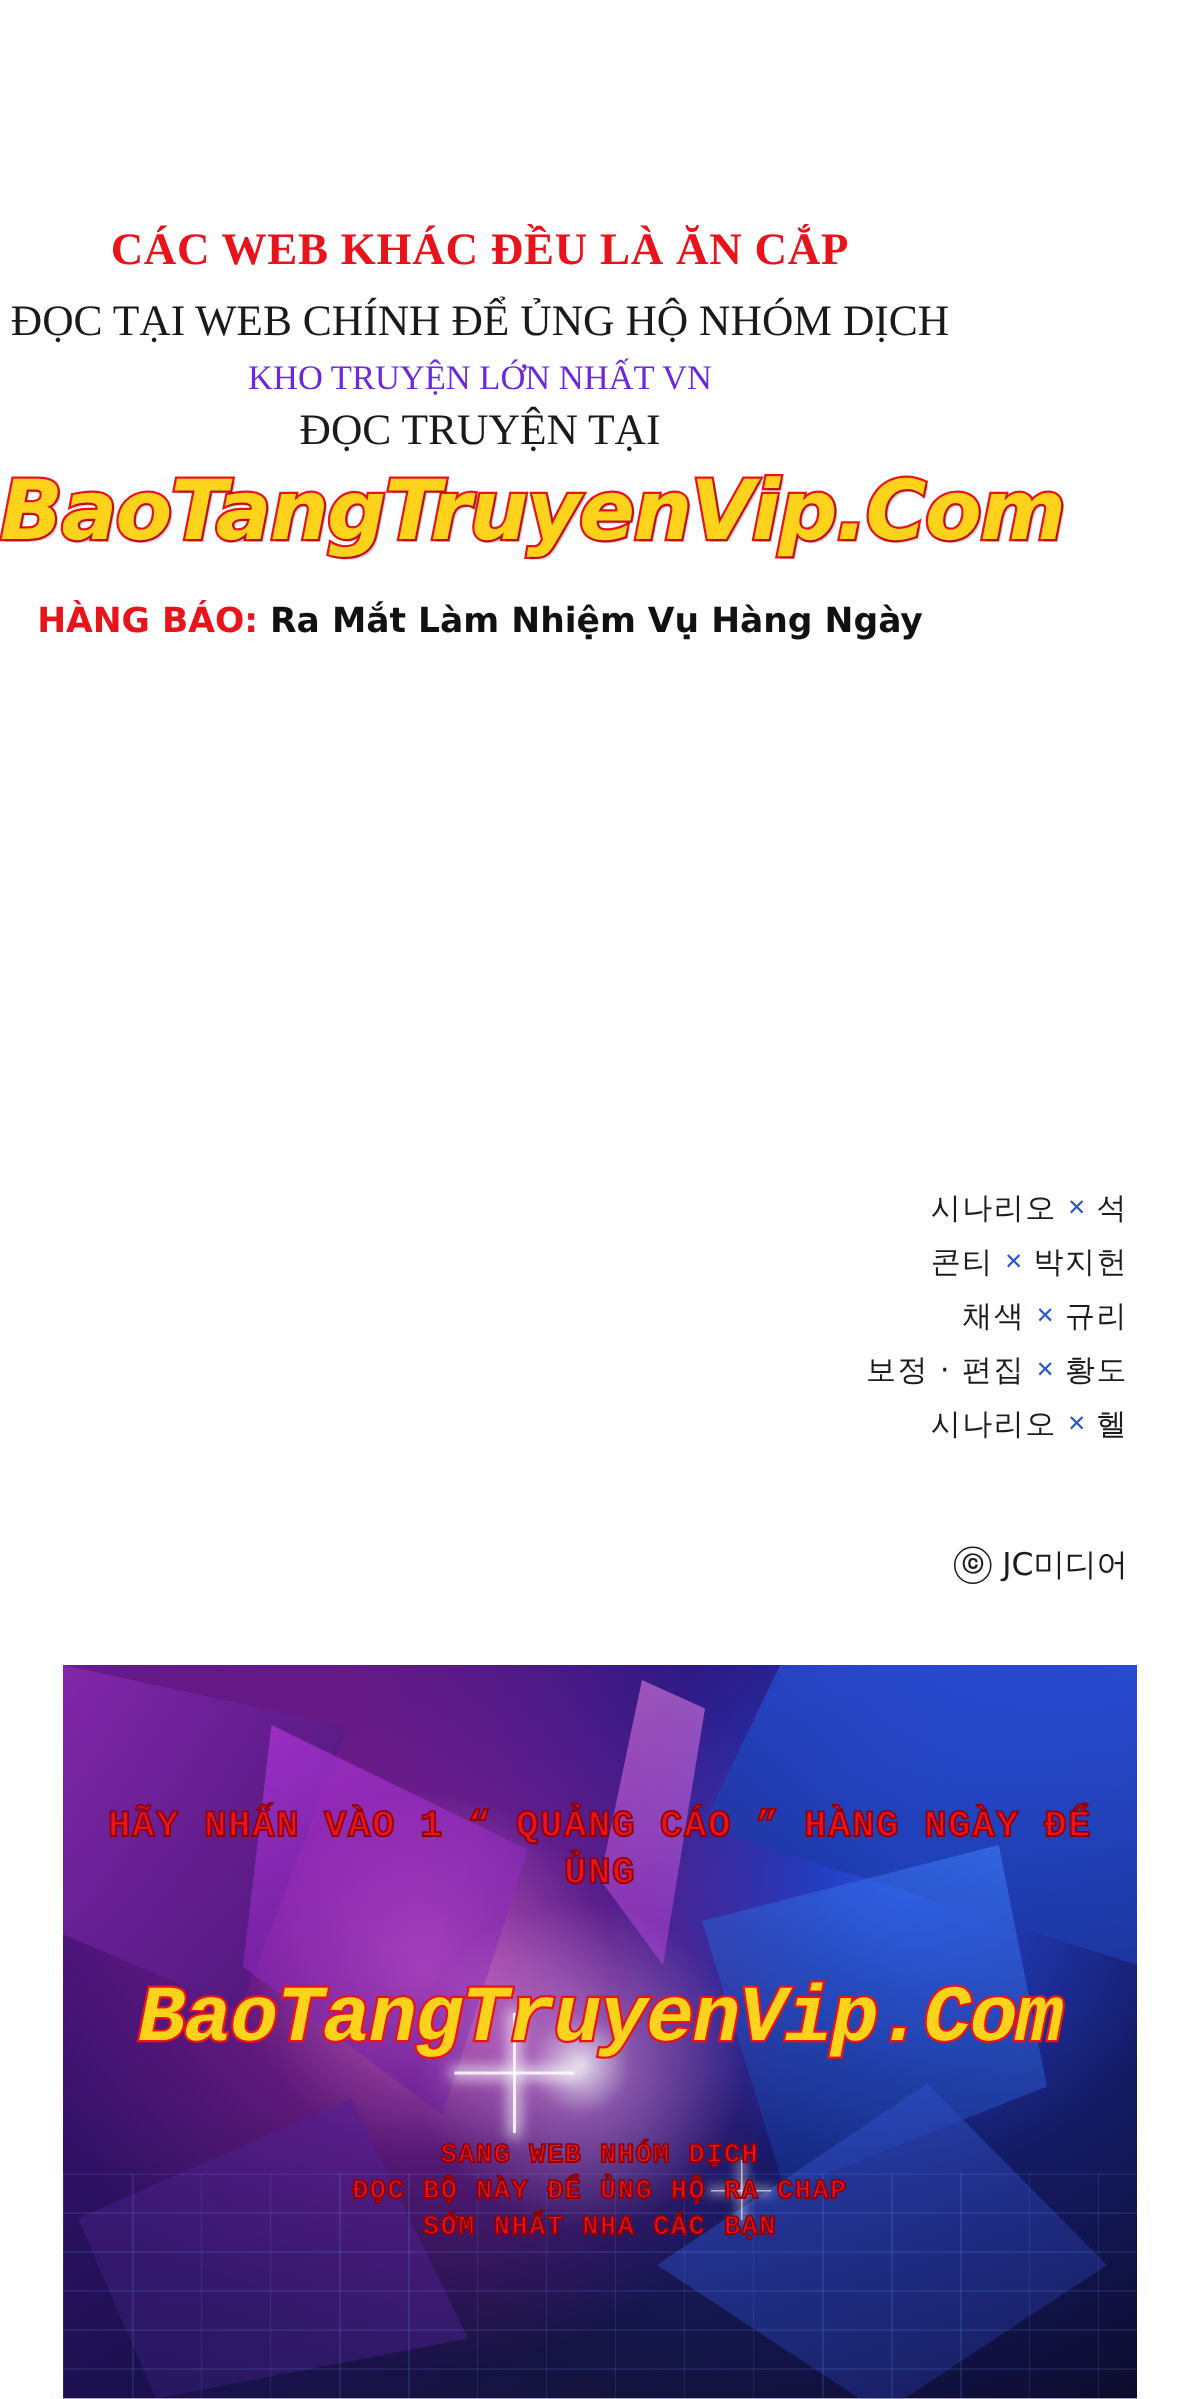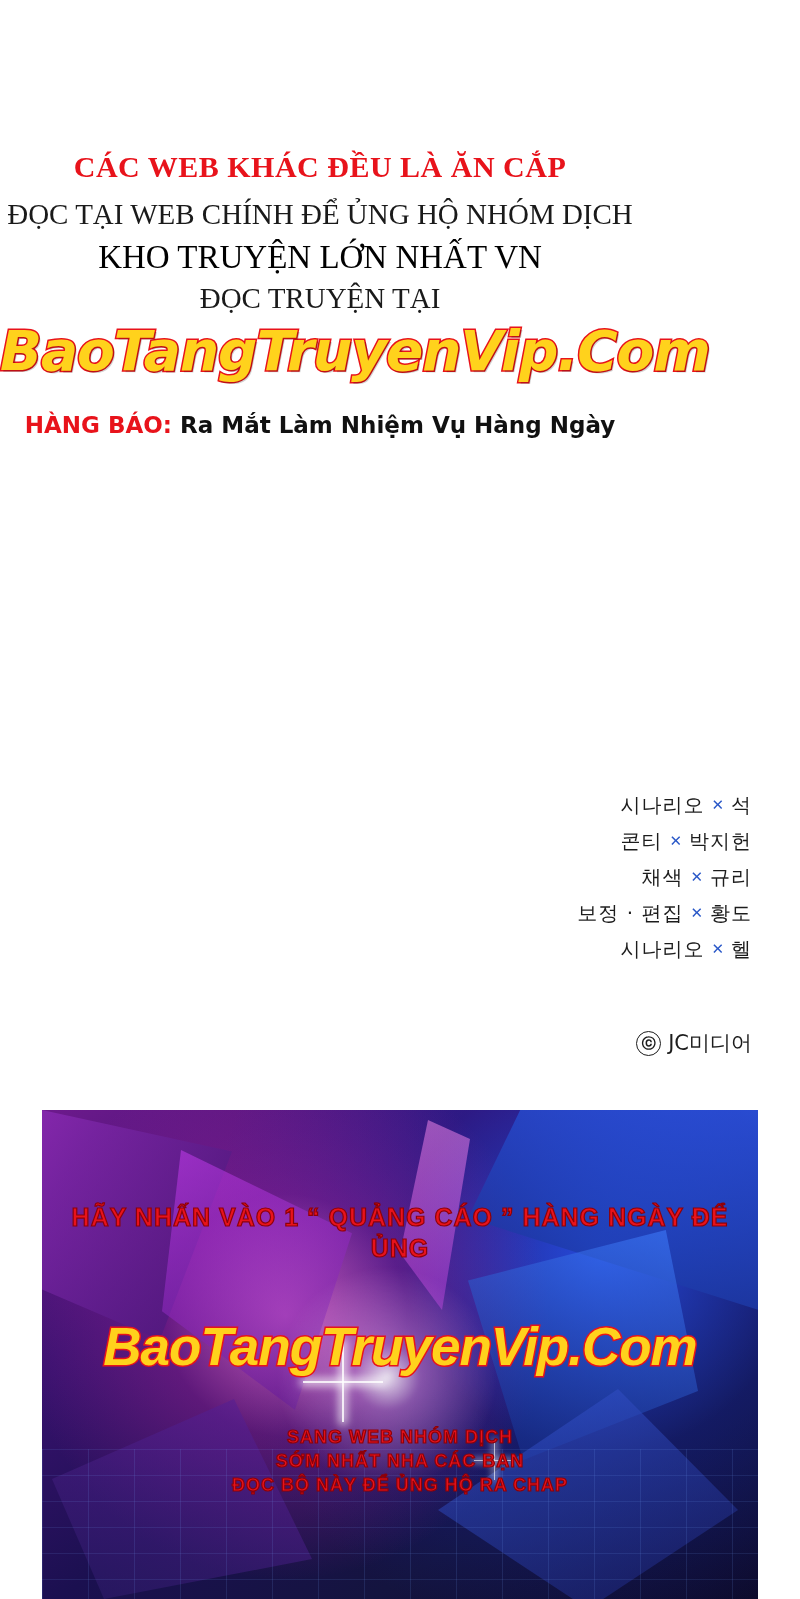--- a/index.html
+++ b/index.html
@@ -33,22 +33,22 @@
     text-transform: uppercase;
   }
   .notice-line2 {
     margin-top: 14px;
     font-size: 29px;
     color: #1a1a1a;
     text-transform: uppercase;
   }
   .notice-line3 {
     margin-top: 8px;
-    font-size: 33px;
-    color: #000000;
+    font-size: 23px;
+    color: #6d28d9;
     text-transform: uppercase;
   }
   .notice-line4 {
     margin-top: 6px;
     font-size: 29px;
     color: #1a1a1a;
     text-transform: uppercase;
   }
 
   .brand {
@@ -197,21 +197,21 @@
     background-image:
       repeating-linear-gradient(to right, rgba(120,170,255,0.25) 0 1px, transparent 1px 46px),
       repeating-linear-gradient(to bottom, rgba(120,170,255,0.22) 0 1px, transparent 1px 26px);
     opacity: .55;
   }
 
   .banner-text {
     position: relative;
     z-index: 3;
     text-align: center;
-    font-family: Liberation Sans, sans-serif;
+    font-family: Liberation Mono, monospace;
     font-weight: bold;
   }
   .bt-top {
     margin-top: 92px;
     font-size: 25px;
     line-height: 1.25;
     color: #e8131b;
     -webkit-text-stroke: 1.2px #8d0008;
     letter-spacing: 1px;
     text-transform: uppercase;
@@ -294,17 +294,17 @@
     <div class="sparkle sp4"></div>
   </div>
 
   <div class="banner-text">
     <div class="bt-top">
       <div>HÃY NHẤN VÀO 1 “ QUẢNG CÁO ” HÀNG NGÀY ĐỂ ỦNG</div>
     </div>
     <div class="bt-brand">BaoTangTruyenVip.Com</div>
     <div class="bt-bottom">
       <div>SANG WEB NHÓM DỊCH</div>
+      <div>ĐỌC BỘ NÀY  ĐỂ ỦNG HỘ RA CHAP</div>
       <div>SỚM NHẤT NHA CÁC BẠN</div>
-      <div>ĐỌC BỘ NÀY  ĐỂ ỦNG HỘ RA CHAP</div>
     </div>
   </div>
 </div>
 
 </body></html>

